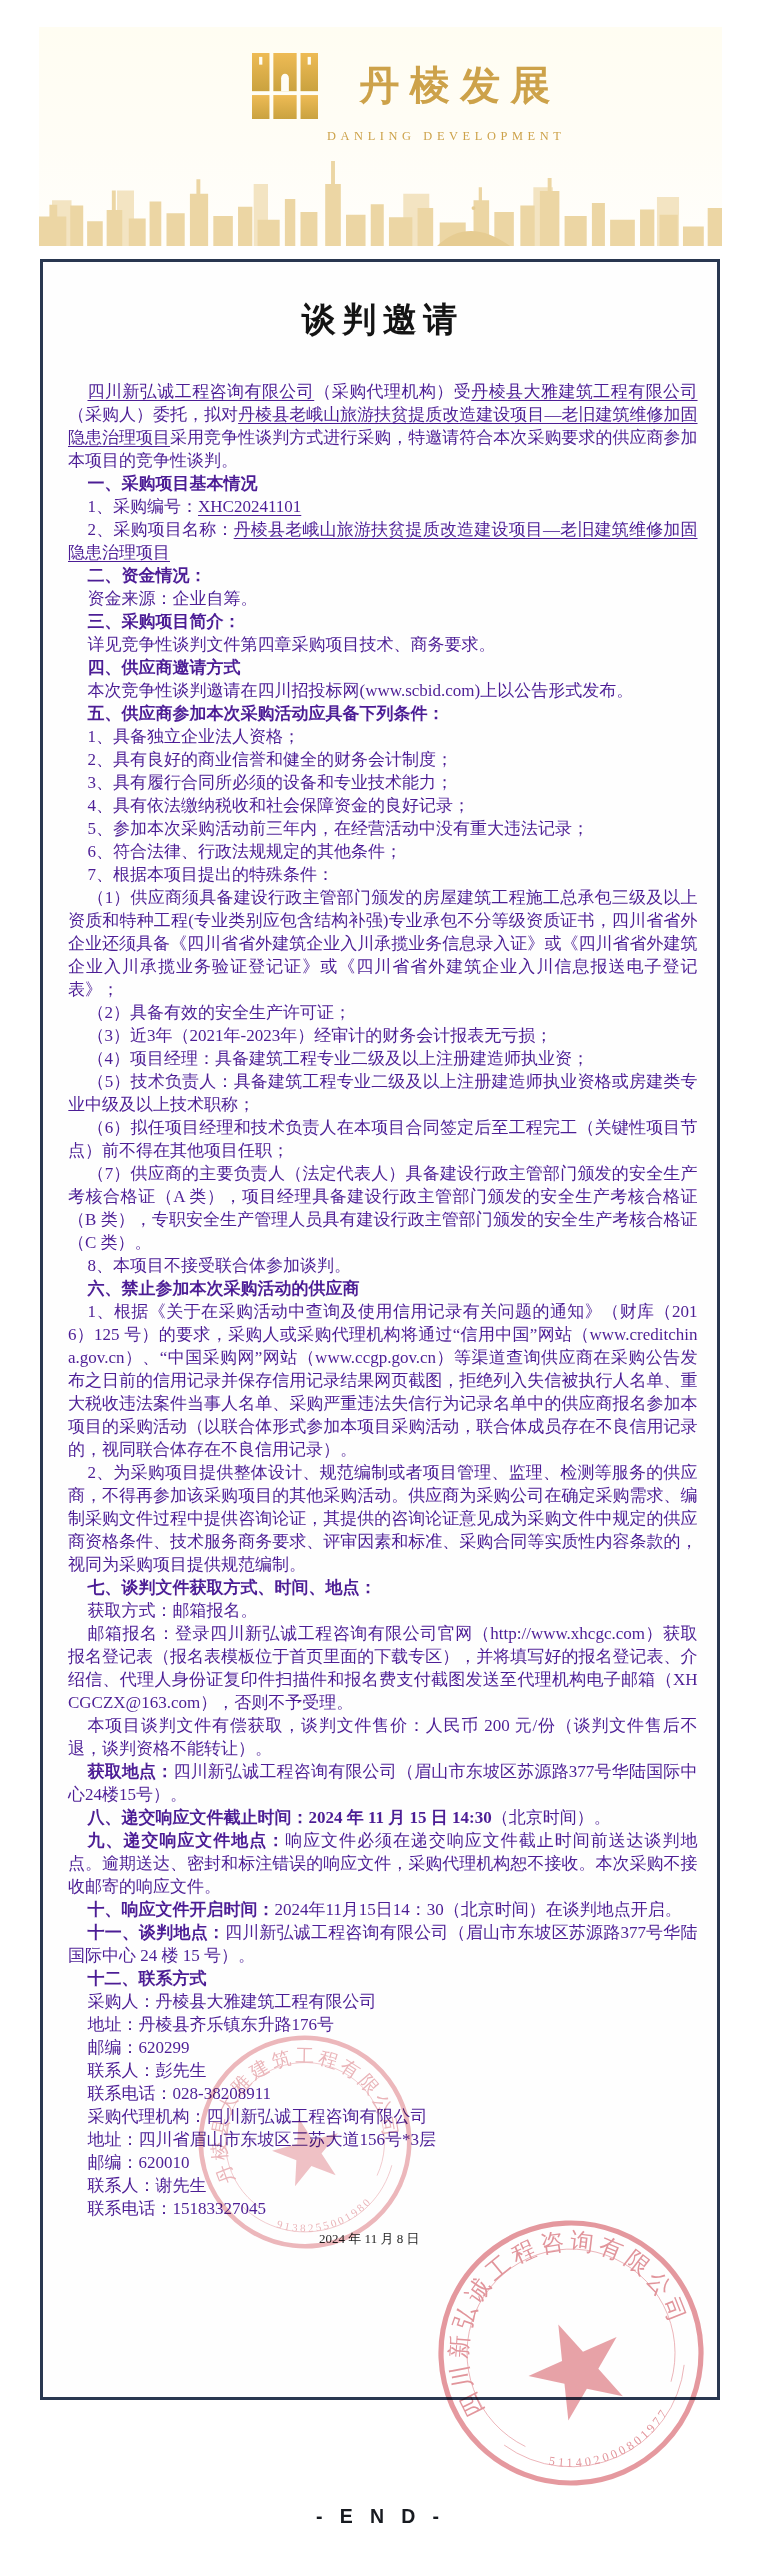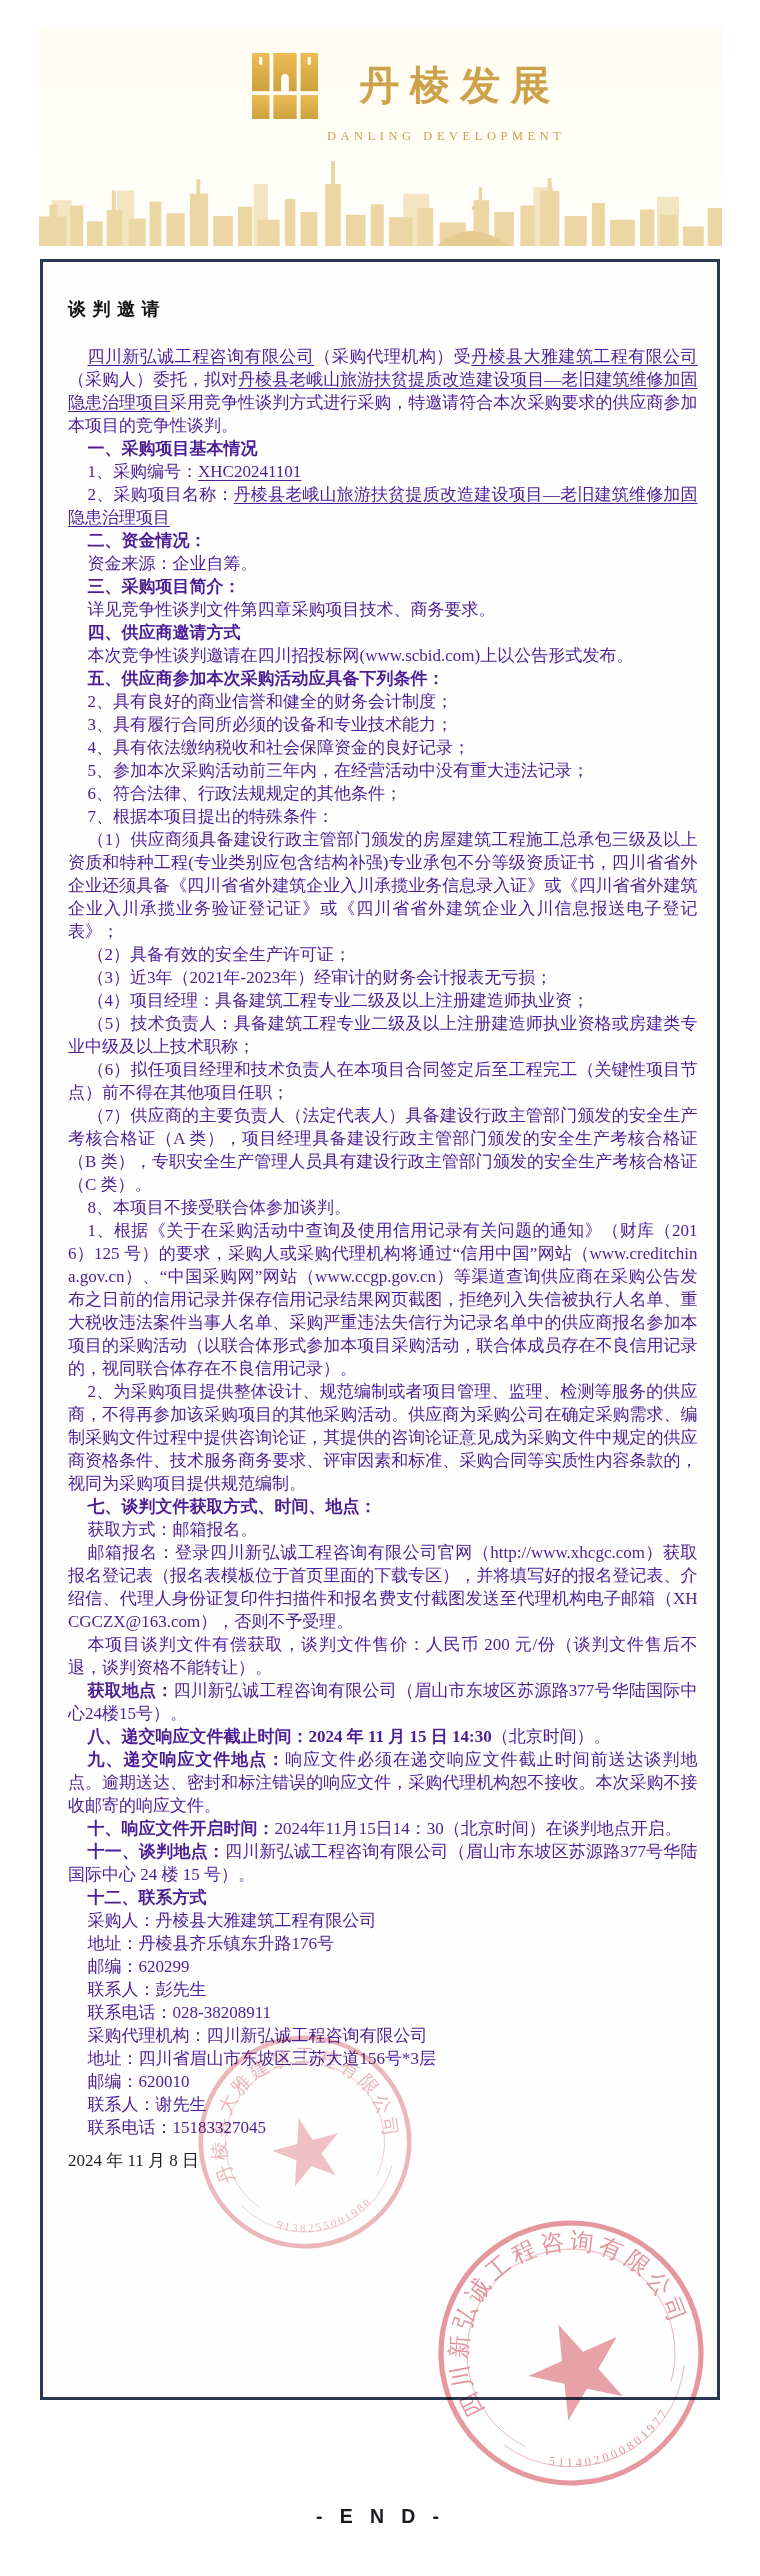--- a/index.html
+++ b/index.html
@@ -23,31 +23,31 @@
     font-family:"Liberation Serif","DejaVu Serif",serif;white-space:nowrap;
   }
   .skyline{position:absolute;left:0;bottom:0;width:683px;height:98px;display:block;}
   
   .doc-box{
     position:absolute;left:40px;top:259px;width:680px;height:2141px;
     box-sizing:border-box;border:3.9px solid #293750;background:#fefefe;
     padding:0 19.5px 0 25px;
   }
   .doc-title{
-    margin:35px 0 24px 0;font-size:18px;font-weight:bold;
+    margin:35px 0 37px 0;text-align:center;font-size:34px;font-weight:bold;
     letter-spacing:6.5px;color:#141414;
   }
   .para{
     margin:0;font-size:17px;line-height:23px;color:#4c1d95;
     text-align:justify;text-indent:19.5px;word-break:break-all;
   }
   .para .u{text-decoration:underline;text-underline-offset:3.3px;text-decoration-thickness:1px;}
   .para .b{font-weight:bold;}
   .doc-date{
-    margin-top:10.4px;text-align:left;font-size:17px;color:#1e1e1e;padding-right:27px;
+    margin-top:10.4px;text-align:center;font-size:13px;color:#1e1e1e;padding-right:27px;
   }
   
   .stamp{position:absolute;mix-blend-mode:multiply;pointer-events:none;}
   #stamp1{left:191px;top:2028px;opacity:.42;}
   #stamp2{left:428px;top:2210px;opacity:.6;}
   .stamp text{fill:#cf4f5a;font-family:"Liberation Serif","DejaVu Serif",serif;}
   
   .end-mark{
     position:absolute;left:0;top:2505px;width:100%;text-align:center;
     font-size:19.5px;font-weight:bold;letter-spacing:5.9px;color:#171a20;
@@ -116,34 +116,36 @@
       <p class="para"><span class="b">一、采购项目基本情况</span></p>
       <p class="para"><span>1、采购编号：</span><span class="u">XHC20241101</span></p>
       <p class="para"><span>2、采购项目名称：</span><span class="u">丹棱县老峨山旅游扶贫提质改造建设项目—老旧建筑维修加固隐患治理项目</span></p>
       <p class="para"><span class="b">二、资金情况：</span></p>
       <p class="para"><span>资金来源：企业自筹。</span></p>
       <p class="para"><span class="b">三、采购项目简介：</span></p>
       <p class="para"><span>详见竞争性谈判文件第四章采购项目技术、商务要求。</span></p>
       <p class="para"><span class="b">四、供应商邀请方式</span></p>
       <p class="para"><span>本次竞争性谈判邀请在四川招投标网(www.scbid.com)上以公告形式发布。</span></p>
       <p class="para"><span class="b">五、供应商参加本次采购活动应具备下列条件：</span></p>
+      <p class="para"><span>1、具备独立企业法人资格；</span></p>
       <p class="para"><span>2、具有良好的商业信誉和健全的财务会计制度；</span></p>
       <p class="para"><span>3、具有履行合同所必须的设备和专业技术能力；</span></p>
       <p class="para"><span>4、具有依法缴纳税收和社会保障资金的良好记录；</span></p>
       <p class="para"><span>5、参加本次采购活动前三年内，在经营活动中没有重大违法记录；</span></p>
       <p class="para"><span>6、符合法律、行政法规规定的其他条件；</span></p>
       <p class="para"><span>7、根据本项目提出的特殊条件：</span></p>
       <p class="para"><span>（1）供应商须具备建设行政主管部门颁发的房屋建筑工程施工总承包三级及以上资质和特种工程(专业类别应包含结构补强)专业承包不分等级资质证书，四川省省外企业还须具备《四川省省外建筑企业入川承揽业务信息录入证》或《四川省省外建筑企业入川承揽业务验证登记证》或《四川省省外建筑企业入川信息报送电子登记表》；</span></p>
       <p class="para"><span>（2）具备有效的安全生产许可证；</span></p>
       <p class="para"><span>（3）近3年（2021年-2023年）经审计的财务会计报表无亏损；</span></p>
       <p class="para"><span>（4）项目经理：具备建筑工程专业二级及以上注册建造师执业资；</span></p>
       <p class="para"><span>（5）技术负责人：具备建筑工程专业二级及以上注册建造师执业资格或房建类专业中级及以上技术职称；</span></p>
       <p class="para"><span>（6）拟任项目经理和技术负责人在本项目合同签定后至工程完工（关键性项目节点）前不得在其他项目任职；</span></p>
       <p class="para"><span>（7）供应商的主要负责人（法定代表人）具备建设行政主管部门颁发的安全生产考核合格证（A 类），项目经理具备建设行政主管部门颁发的安全生产考核合格证（B 类），专职安全生产管理人员具有建设行政主管部门颁发的安全生产考核合格证（C 类）。</span></p>
       <p class="para"><span>8、本项目不接受联合体参加谈判。</span></p>
+      <p class="para"><span class="b">六、禁止参加本次采购活动的供应商</span></p>
       <p class="para"><span>1、根据《关于在采购活动中查询及使用信用记录有关问题的通知》（财库（2016）125 号）的要求，采购人或采购代理机构将通过“信用中国”网站（www.creditchina.gov.cn）、“中国采购网”网站（www.ccgp.gov.cn）等渠道查询供应商在采购公告发布之日前的信用记录并保存信用记录结果网页截图，拒绝列入失信被执行人名单、重大税收违法案件当事人名单、采购严重违法失信行为记录名单中的供应商报名参加本项目的采购活动（以联合体形式参加本项目采购活动，联合体成员存在不良信用记录的，视同联合体存在不良信用记录）。</span></p>
       <p class="para"><span>2、为采购项目提供整体设计、规范编制或者项目管理、监理、检测等服务的供应商，不得再参加该采购项目的其他采购活动。供应商为采购公司在确定采购需求、编制采购文件过程中提供咨询论证，其提供的咨询论证意见成为采购文件中规定的供应商资格条件、技术服务商务要求、评审因素和标准、采购合同等实质性内容条款的，视同为采购项目提供规范编制。</span></p>
       <p class="para"><span class="b">七、谈判文件获取方式、时间、地点：</span></p>
       <p class="para"><span>获取方式：邮箱报名。</span></p>
       <p class="para"><span>邮箱报名：登录四川新弘诚工程咨询有限公司官网（http://www.xhcgc.com）获取报名登记表（报名表模板位于首页里面的下载专区），并将填写好的报名登记表、介绍信、代理人身份证复印件扫描件和报名费支付截图发送至代理机构电子邮箱（XHCGCZX@163.com），否则不予受理。</span></p>
       <p class="para"><span>本项目谈判文件有偿获取，谈判文件售价：人民币 200 元/份（谈判文件售后不退，谈判资格不能转让）。</span></p>
       <p class="para"><span class="b">获取地点：</span><span>四川新弘诚工程咨询有限公司（眉山市东坡区苏源路377号华陆国际中心24楼15号）。</span></p>
       <p class="para"><span class="b">八、递交响应文件截止时间：2024 年 11 月 15 日 14:30</span><span>（北京时间）。</span></p>
       <p class="para"><span class="b">九、递交响应文件地点：</span><span>响应文件必须在递交响应文件截止时间前送达谈判地点。逾期送达、密封和标注错误的响应文件，采购代理机构恕不接收。本次采购不接收邮寄的响应文件。</span></p>
       <p class="para"><span class="b">十、响应文件开启时间：</span><span>2024年11月15日14：30（北京时间）在谈判地点开启。</span></p>

